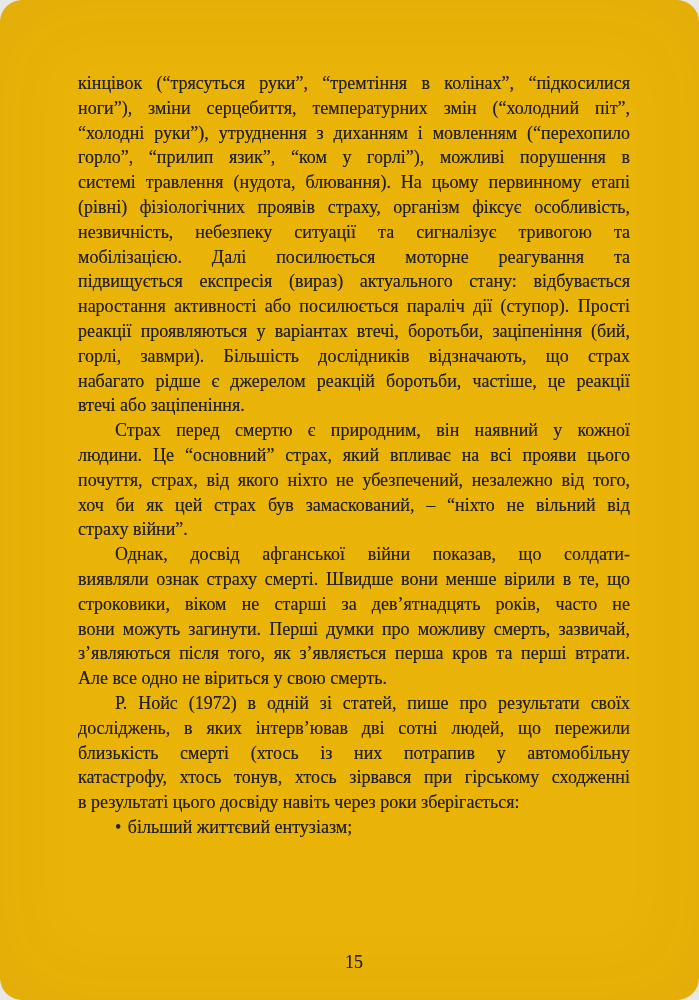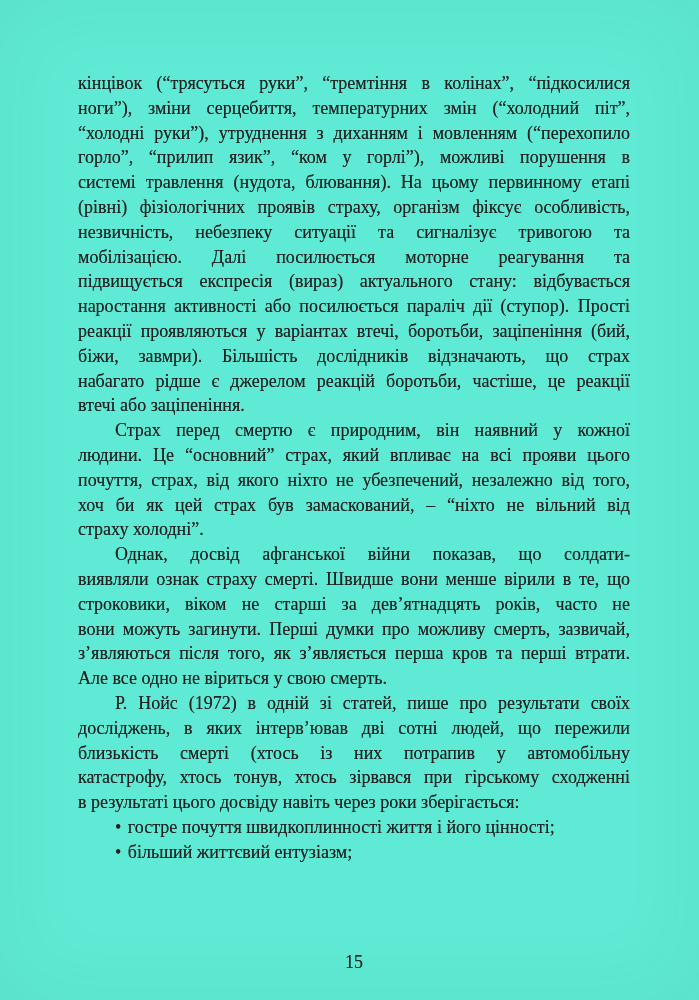--- a/index.html
+++ b/index.html
@@ -5,26 +5,27 @@
   html, body {
     margin: 0;
     padding: 0;
     background: #e8e8e8;
   }
   .page {
     position: relative;
     width: 699px;
     height: 1000px;
     margin: 0 auto;
-    background: #5eead4;
+    background: #eab308;
     box-shadow: inset 0 0 90px rgba(60,50,30,0.05);
     overflow: hidden;
     font-family: "Liberation Serif", "DejaVu Serif", serif;
     color: #212121;
     box-sizing: border-box;
+    border-radius: 22px;
   }
   .text-column {
     position: absolute;
     top: 71px;
     left: 78px;
     width: 552px;
     font-size: 18px;
     line-height: 24.8px;
     text-shadow: 0 0 0.6px rgba(20,20,20,0.55);
   }
@@ -64,49 +65,46 @@
         <div class="line">ноги”), зміни серцебиття, температурних змін (“холодний піт”,</div>
         <div class="line">“холодні руки”), утруднення з диханням і мовленням (“перехопило</div>
         <div class="line">горло”, “прилип язик”, “ком у горлі”), можливі порушення в</div>
         <div class="line">системі травлення (нудота, блювання). На цьому первинному етапі</div>
         <div class="line">(рівні) фізіологічних проявів страху, організм фіксує особливість,</div>
         <div class="line">незвичність, небезпеку ситуації та сигналізує тривогою та</div>
         <div class="line">мобілізацією. Далі посилюється моторне реагування та</div>
         <div class="line">підвищується експресія (вираз) актуального стану: відбувається</div>
         <div class="line">наростання активності або посилюється параліч дії (ступор). Прості</div>
         <div class="line">реакції проявляються у варіантах втечі, боротьби, заціпеніння (бий,</div>
-        <div class="line">біжи, завмри). Більшість дослідників відзначають, що страх</div>
+        <div class="line">горлі, завмри). Більшість дослідників відзначають, що страх</div>
         <div class="line">набагато рідше є джерелом реакцій боротьби, частіше, це реакції</div>
         <div class="line end">втечі або заціпеніння.</div>
       </div>
       <div class="para">
         <div class="line first">Страх перед смертю є природним,  він наявний у кожної</div>
         <div class="line">людини. Це “основний” страх, який впливає на всі прояви цього</div>
         <div class="line">почуття, страх, від якого ніхто не убезпечений, незалежно від того,</div>
         <div class="line">хоч би як цей страх був замаскований, – “ніхто не вільний від</div>
-        <div class="line end">страху холодні”.</div>
+        <div class="line end">страху війни”.</div>
       </div>
       <div class="para">
         <div class="line first">Однак, досвід афганської війни показав, що солдати-</div>
         <div class="line">виявляли ознак страху смерті. Швидше вони менше вірили в те, що</div>
         <div class="line">строковики, віком не старші за дев’ятнадцять років, часто не</div>
         <div class="line">вони можуть загинути. Перші думки про можливу смерть, зазвичай,</div>
         <div class="line">з’являються після того, як з’являється перша кров та перші втрати.</div>
         <div class="line end">Але все одно не віриться у свою смерть.</div>
       </div>
       <div class="para">
         <div class="line first">Р. Нойс (1972) в одній зі статей, пише про результати своїх</div>
         <div class="line">досліджень, в яких інтерв’ював дві сотні людей, що пережили</div>
         <div class="line">близькість смерті (хтось із них потрапив у автомобільну</div>
         <div class="line">катастрофу, хтось тонув, хтось зірвався при гірському сходженні</div>
         <div class="line end">в результаті  цього досвіду навіть через роки зберігається:</div>
       </div>
       <div class="para">
-        <div class="line end first"><span class="bullet-mark">•</span> гостре почуття швидкоплинності життя і його цінності;</div>
-      </div>
-      <div class="para">
         <div class="line end first"><span class="bullet-mark">•</span> більший життєвий ентузіазм;</div>
       </div>
       <div class="para">
       </div>
     </div>
   <div class="page-number">15</div>
 </div>
 
 </body></html>

